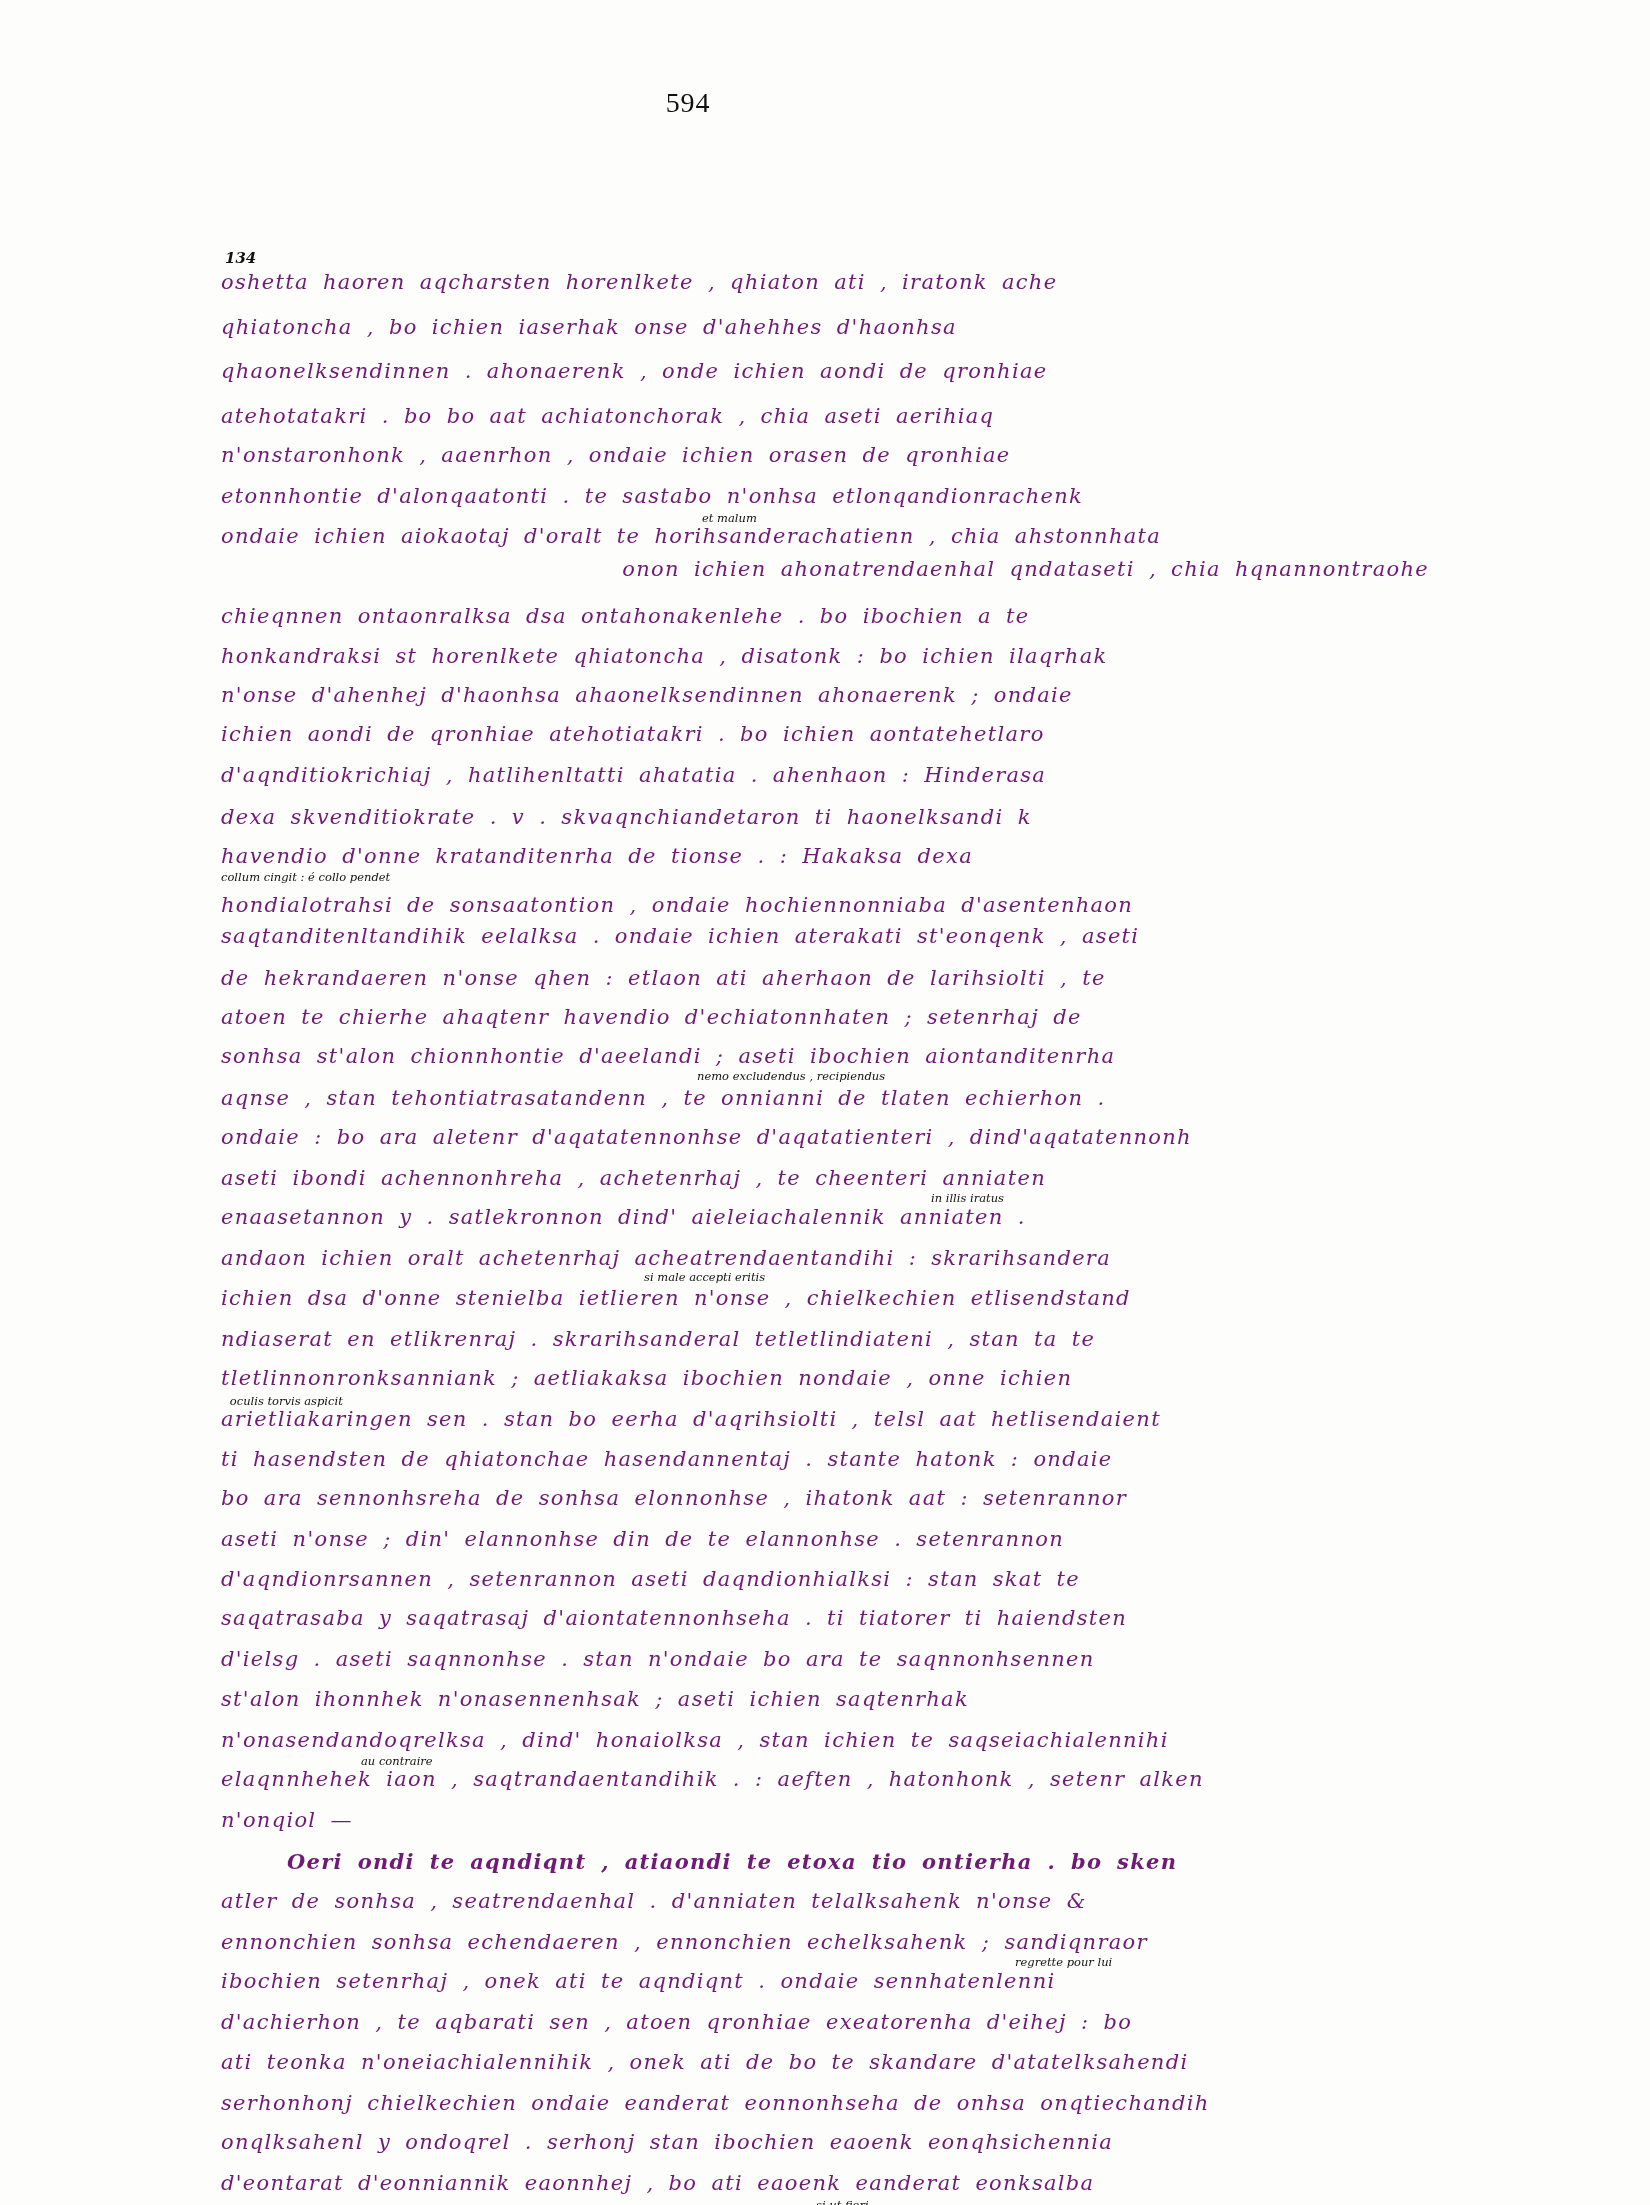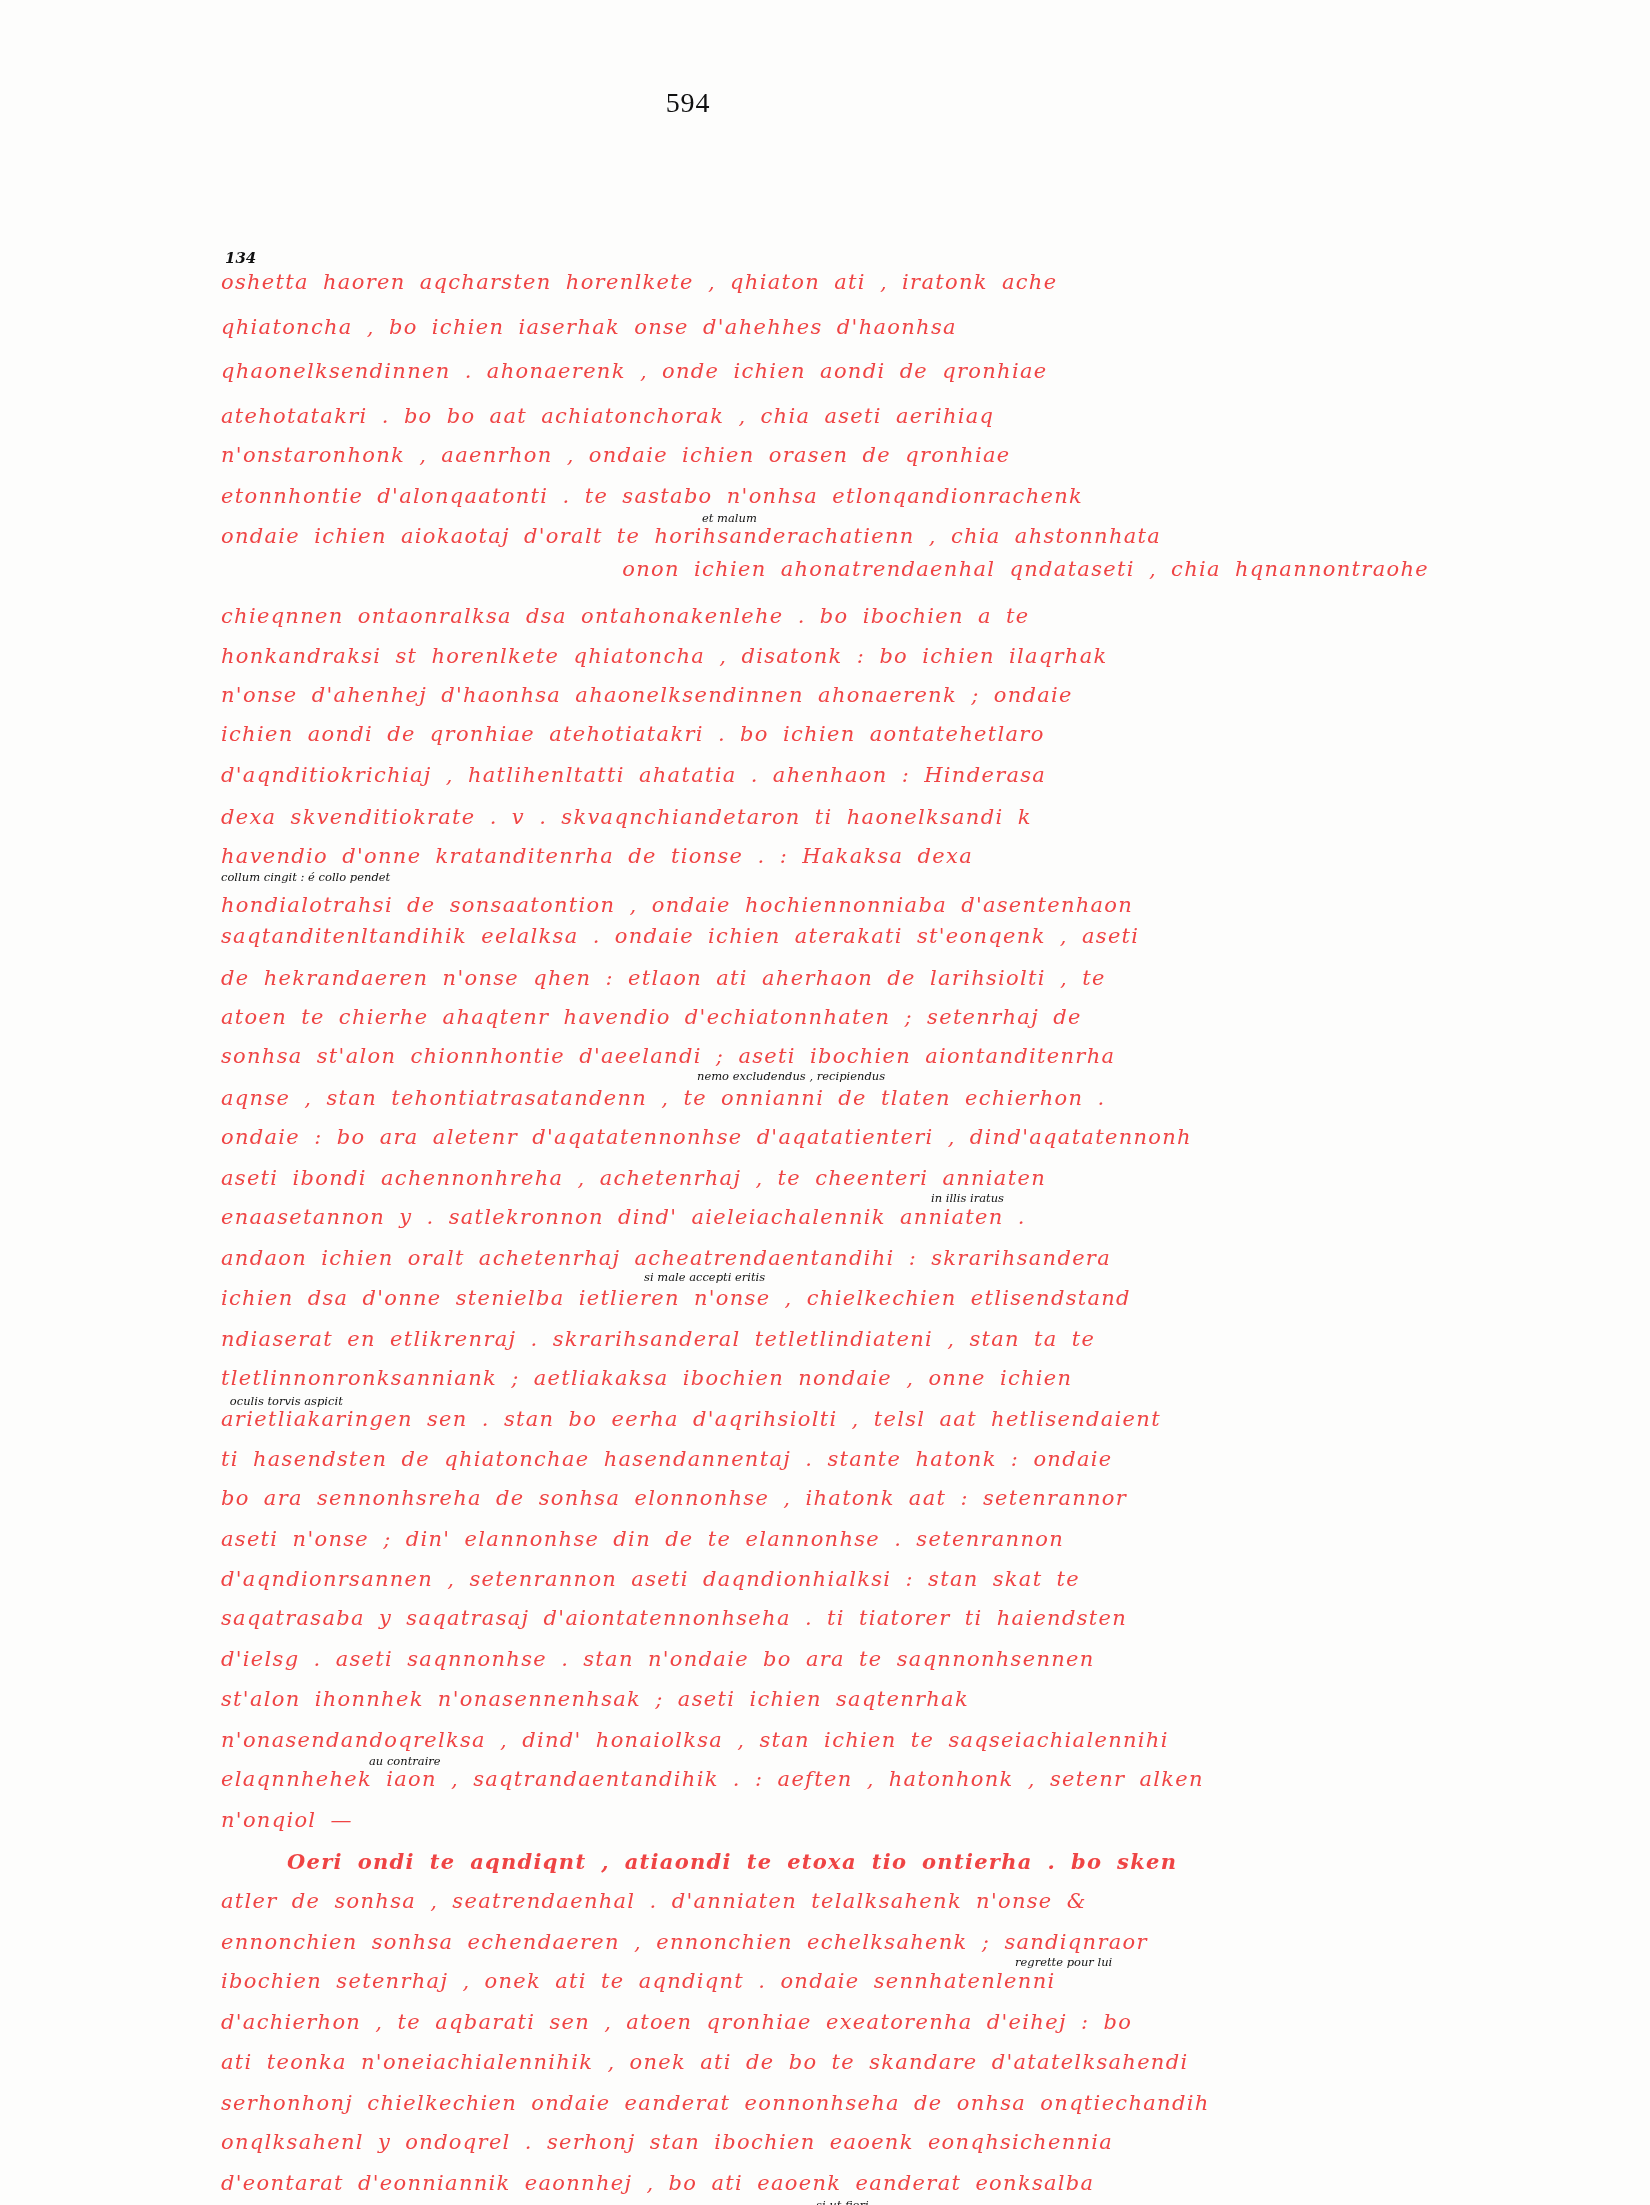--- a/index.html
+++ b/index.html
@@ -47,21 +47,21 @@
     left: 0;
     width: 1208px;
     height: 35px;
     white-space: nowrap;
     font-family: "DejaVu Serif", serif;
     font-style: italic;
     font-size: 21px;
     line-height: 35px;
     letter-spacing: 1.3px;
     word-spacing: 6.2px;
-    color: #ef4444;
+    color: #701a75;
     overflow: visible;
   }
   .ms-line.indent { padding-left: 66px; box-sizing: border-box; font-weight: bold; }
   .gloss {
     position: absolute;
     white-space: nowrap;
     font-family: "DejaVu Serif", serif;
     font-style: italic;
     font-size: 11.5px;
     line-height: 13.2px;
@@ -123,17 +123,17 @@
     <div class="ms-line" style="top: 1780px;">ati teonka n'oneiachialennihik , onek ati de bo te skandare d'atatelksahendi</div>
     <div class="ms-line" style="top: 1821px;">serhonhonj chielkechien ondaie eanderat eonnonhseha de onhsa onqtiechandih</div>
     <div class="ms-line" style="top: 1860px;">onqlksahenl y ondoqrel . serhonj stan ibochien eaoenk eonqhsichennia</div>
     <div class="ms-line" style="top: 1901px;">d'eontarat d'eonniannik eaonnhej , bo ati eaoenk eanderat eonksalba</div>
     <div class="gloss" style="top: 247px; left: 481px;">et malum</div>
     <div class="gloss" style="top: 606px; left: 0px;">collum cingit : é collo pendet</div>
     <div class="gloss" style="top: 805px; left: 476px;">nemo excludendus , recipiendus</div>
     <div class="gloss" style="top: 927px; left: 710px;">in illis iratus</div>
     <div class="gloss" style="top: 1006px; left: 423px;">si male accepti eritis</div>
     <div class="gloss" style="top: 1130px; left: 8.8px;">oculis torvis aspicit</div>
-    <div class="gloss" style="top: 1490px; left: 148px; text-align: center;">au contraire</div>
+    <div class="gloss" style="top: 1490px; left: 140px; text-align: center;">au contraire</div>
     <div class="gloss" style="top: 1691px; left: 794px;">regrette pour lui</div>
     <div class="gloss" style="top: 1934px; left: 595px;">si ut fieri</div>
   </div>
 
 
 </body></html>

